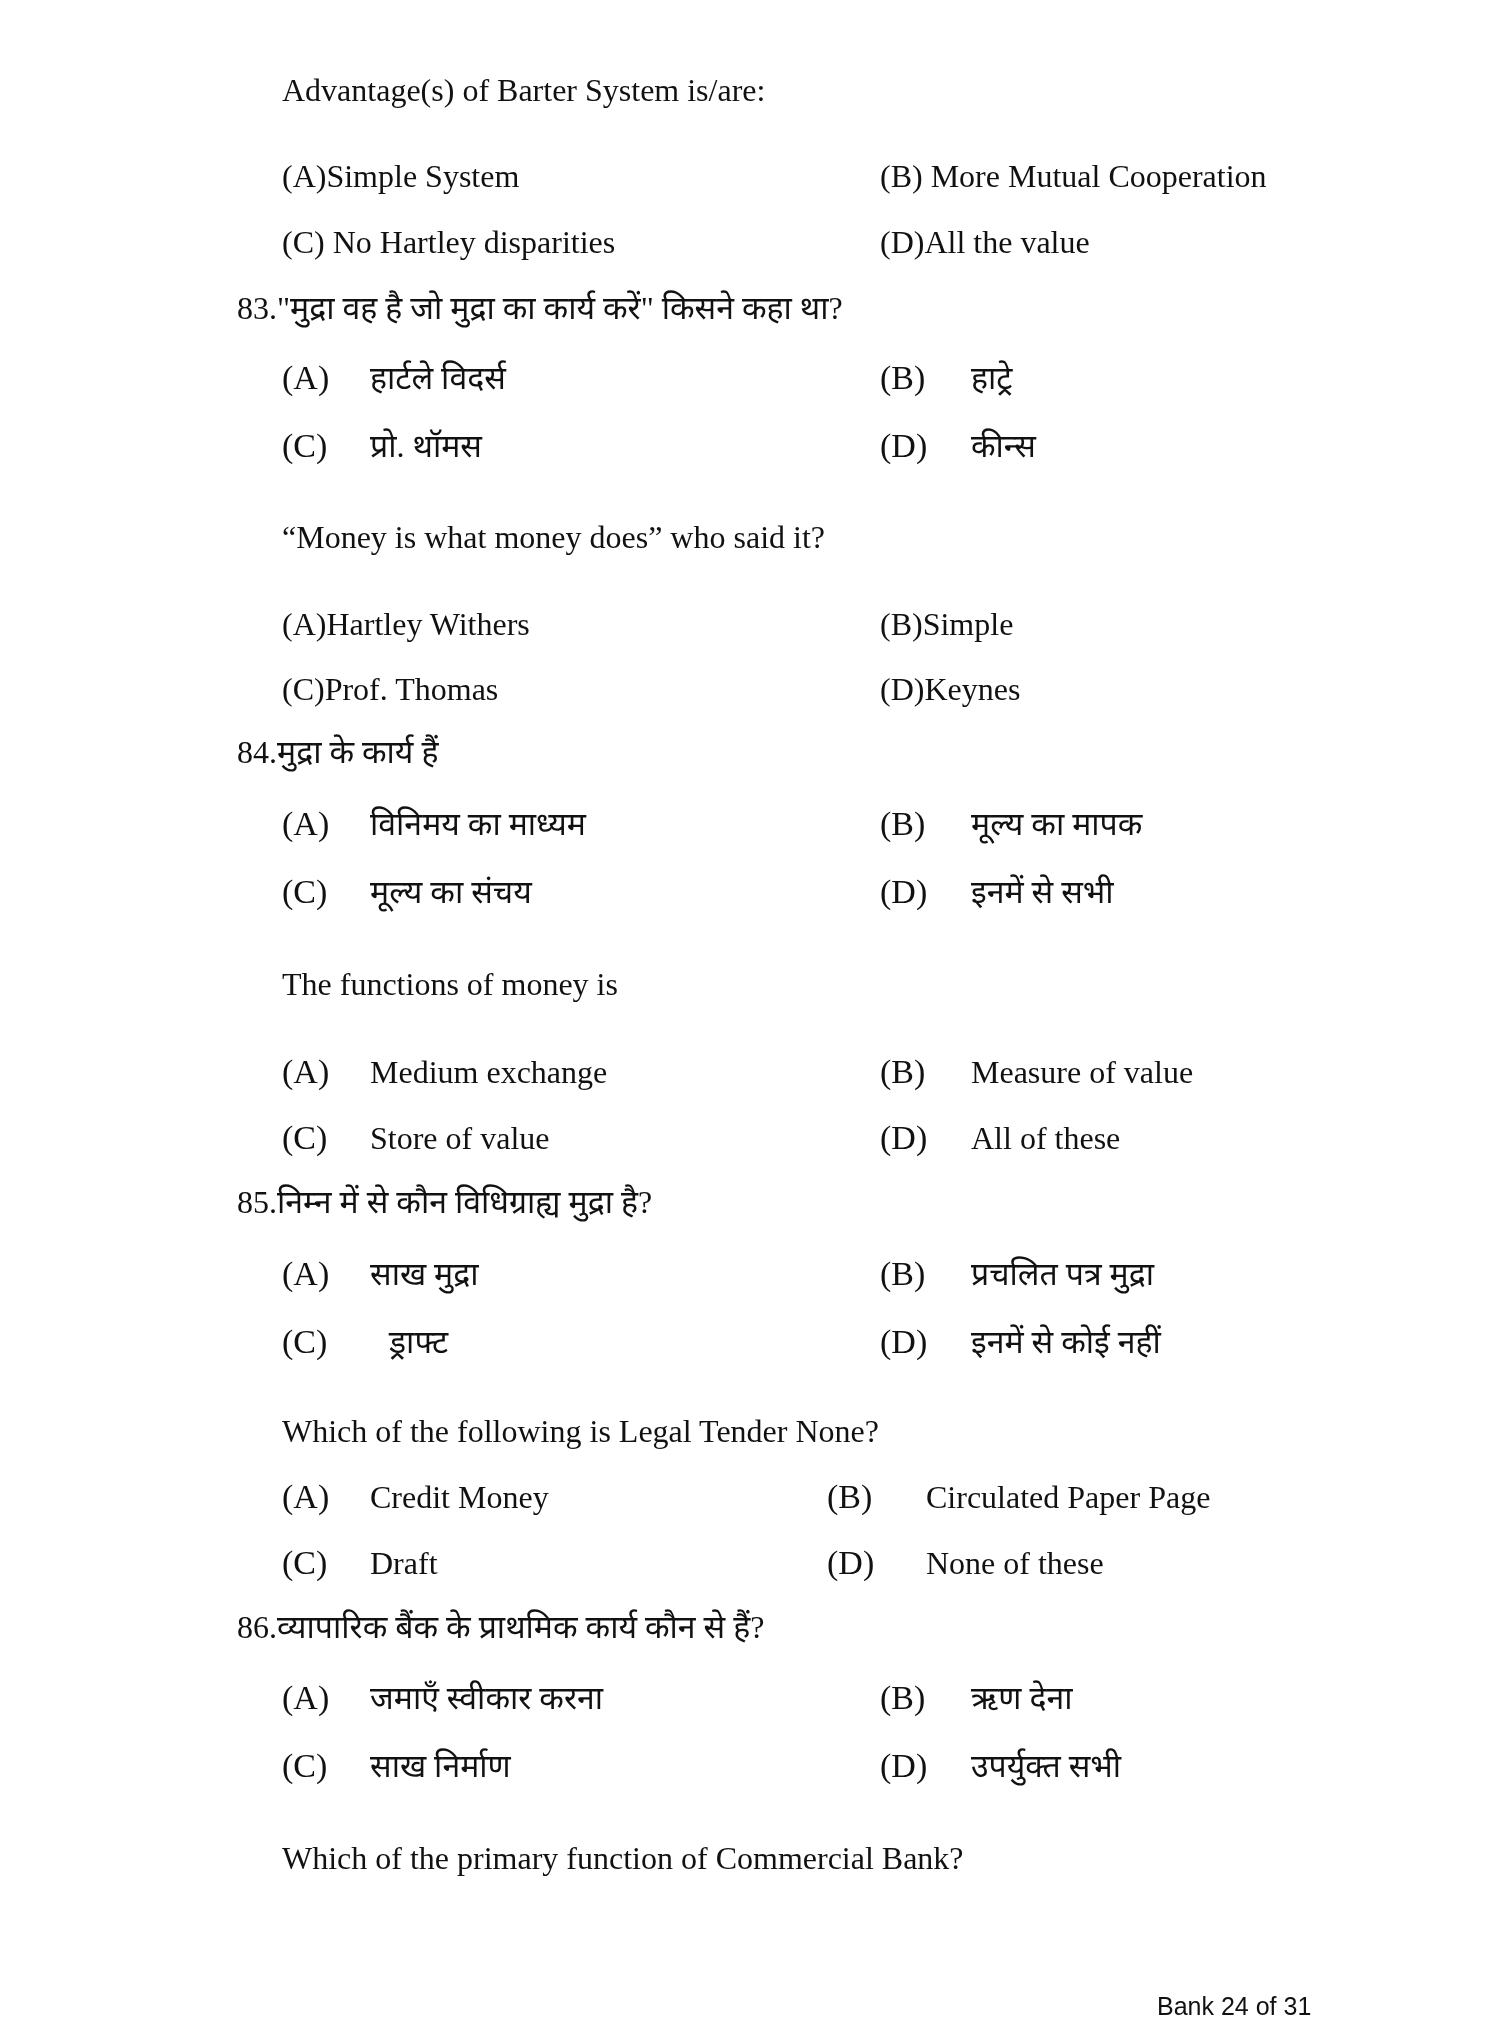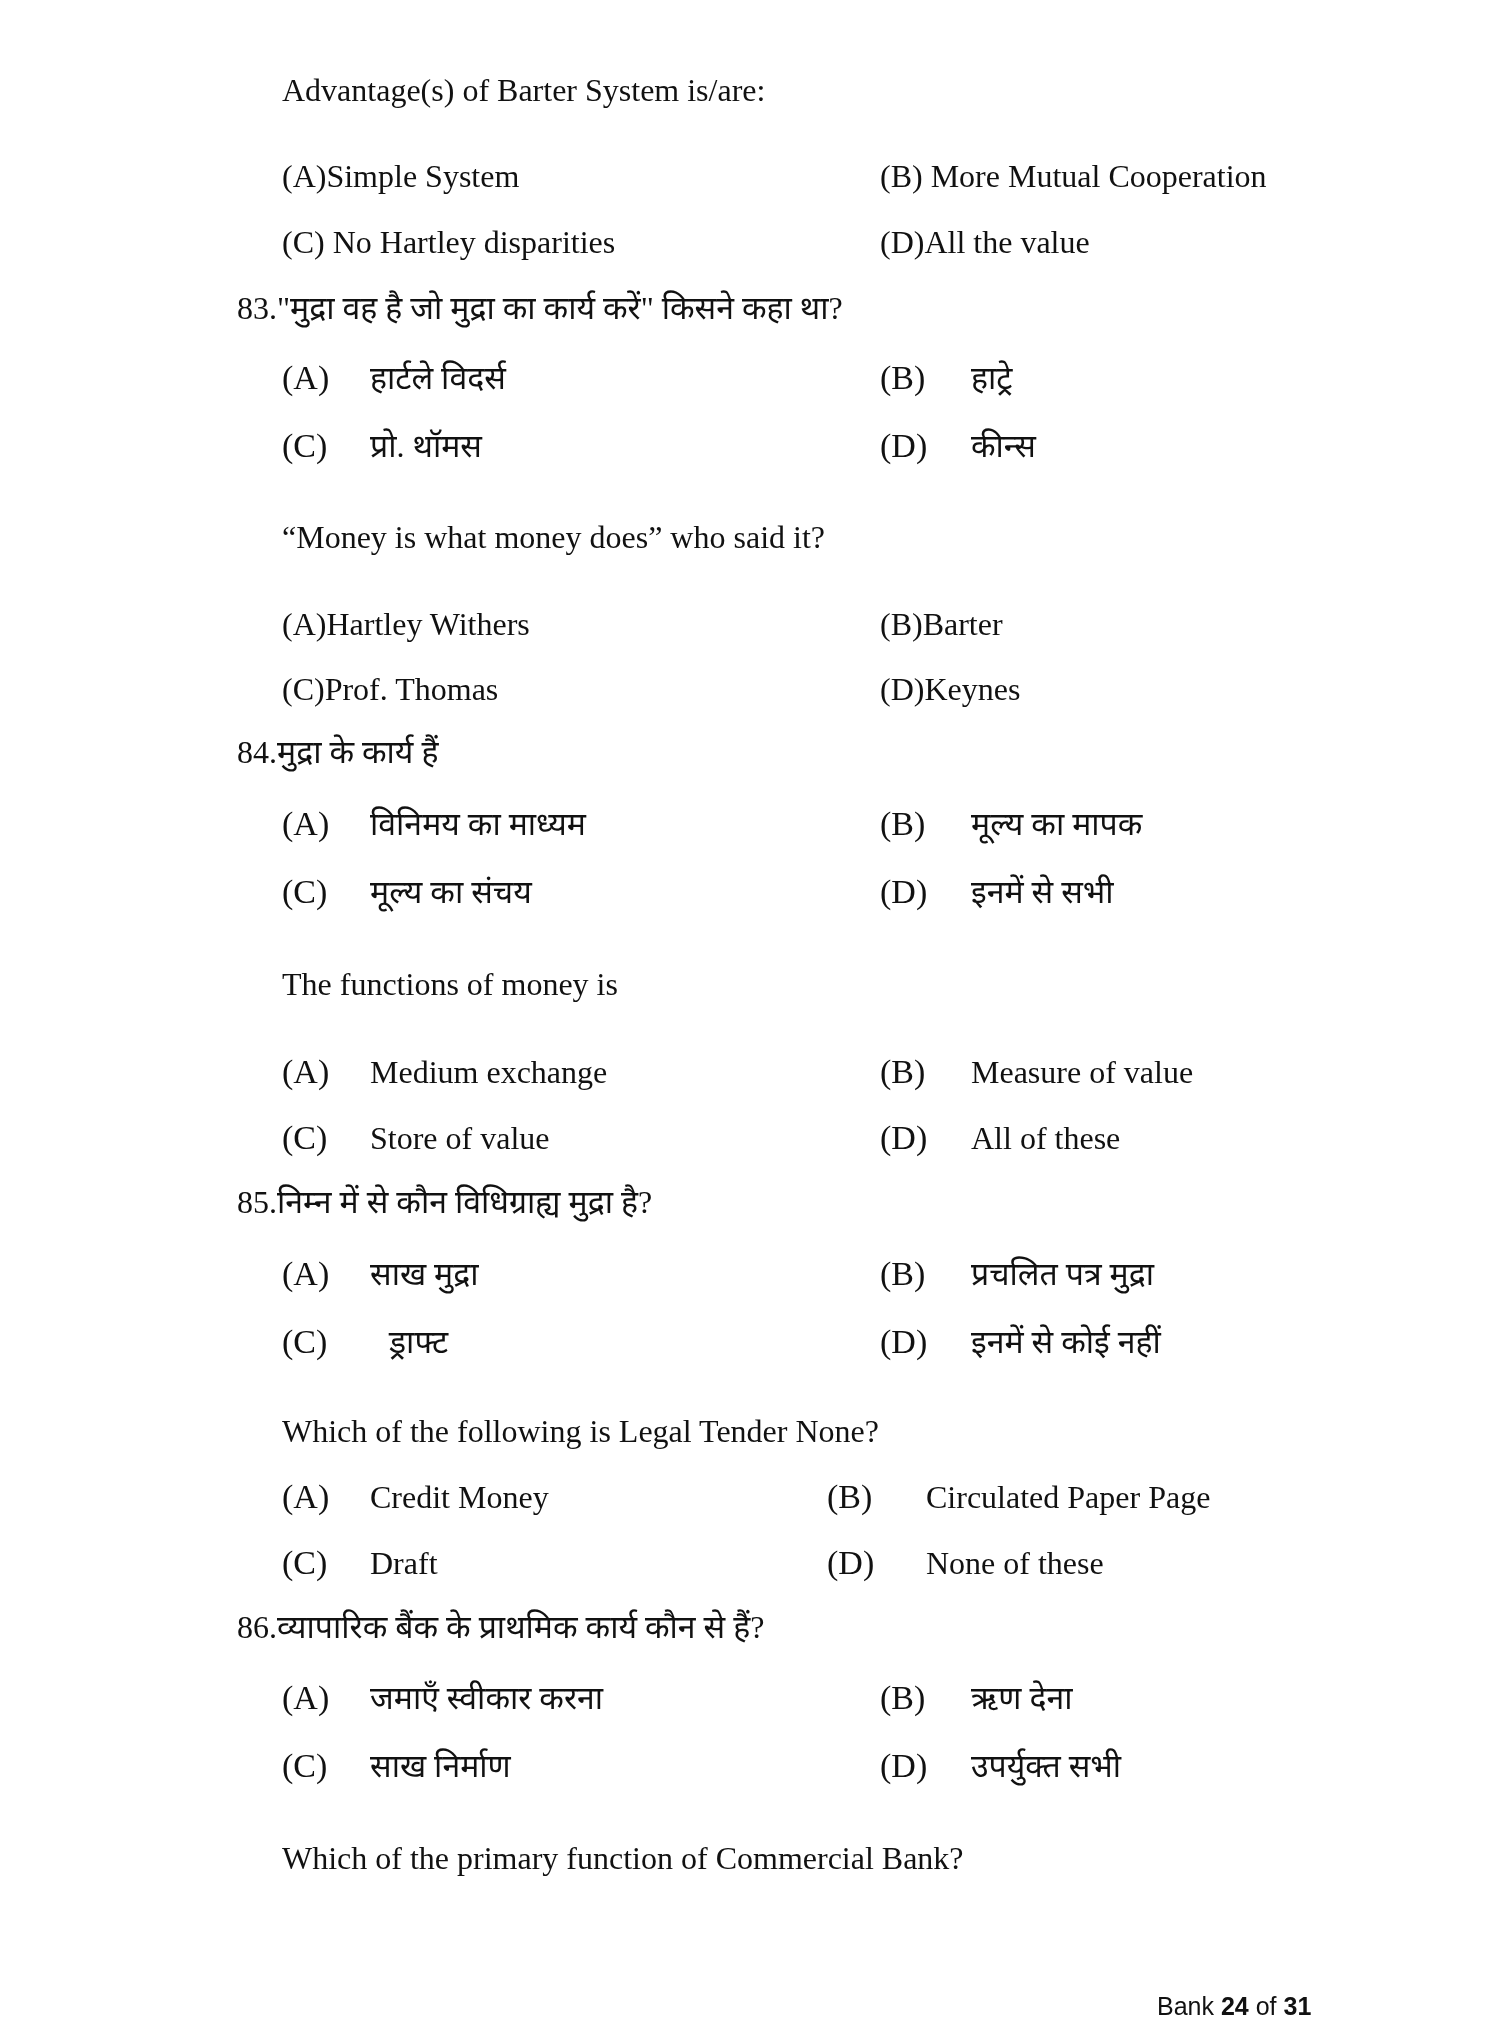--- a/index.html
+++ b/index.html
@@ -1,21 +1,21 @@
 <!DOCTYPE html>
 <html><head>
 <meta charset="utf-8">
 <style>
   html,body{margin:0;padding:0;background:#fff;}
   body{width:1505px;height:2034px;position:relative;overflow:hidden;
        font-family:"Liberation Serif","DejaVu Serif",serif;color:#111;}
   .t{position:absolute;white-space:nowrap;font-size:32px;line-height:40px;}
   .lbl{position:absolute;white-space:nowrap;font-size:34px;line-height:40px;}
   .footer{position:absolute;left:1157px;top:1992px;font-family:"Liberation Sans","DejaVu Sans",sans-serif;font-size:25px;color:#111;}
-  .footer b{font-weight:bold;}
+  .footer b{font-weight:normal;}
 </style>
 </head>
 <body>
 
 <div class="t" style="left:282px;top:70px">Advantage(s) of Barter System is/are:</div>
 <div class="t" style="left:282px;top:156px"><span>(A)</span><span>Simple System</span></div>
 <div class="t" style="left:880px;top:156px"><span>(B)</span> <span>More Mutual Cooperation</span></div>
 <div class="t" style="left:282px;top:222px"><span>(C)</span> <span>No Hartley disparities</span></div>
 <div class="t" style="left:880px;top:222px"><span>(D)</span><span>All the value</span></div>
 
@@ -24,21 +24,21 @@
 <div class="t" style="left:370px;top:358px">हार्टले विदर्स</div>
 <div class="lbl" style="left:880px;top:358px">(B)</div>
 <div class="t" style="left:971px;top:358px">हाट्रे</div>
 <div class="lbl" style="left:282px;top:426px">(C)</div>
 <div class="t" style="left:370px;top:426px">प्रो. थॉमस</div>
 <div class="lbl" style="left:880px;top:426px">(D)</div>
 <div class="t" style="left:971px;top:426px">कीन्स</div>
 
 <div class="t" style="left:282px;top:517px">“Money is what money does” who said it?</div>
 <div class="t" style="left:282px;top:604px"><span>(A)</span><span>Hartley Withers</span></div>
-<div class="t" style="left:880px;top:604px"><span>(B)</span><span>Barter</span></div>
+<div class="t" style="left:880px;top:604px"><span>(B)</span><span>Simple</span></div>
 <div class="t" style="left:282px;top:669px"><span>(C)</span><span>Prof. Thomas</span></div>
 <div class="t" style="left:880px;top:669px"><span>(D)</span><span>Keynes</span></div>
 
 <div class="t" style="left:237px;top:732px"><span>84.</span><span>मुद्रा के कार्य हैं</span></div>
 <div class="lbl" style="left:282px;top:804px">(A)</div>
 <div class="t" style="left:370px;top:804px">विनिमय का माध्यम</div>
 <div class="lbl" style="left:880px;top:804px">(B)</div>
 <div class="t" style="left:971px;top:804px">मूल्य का मापक</div>
 <div class="lbl" style="left:282px;top:872px">(C)</div>
 <div class="t" style="left:370px;top:872px">मूल्य का संचय</div>

